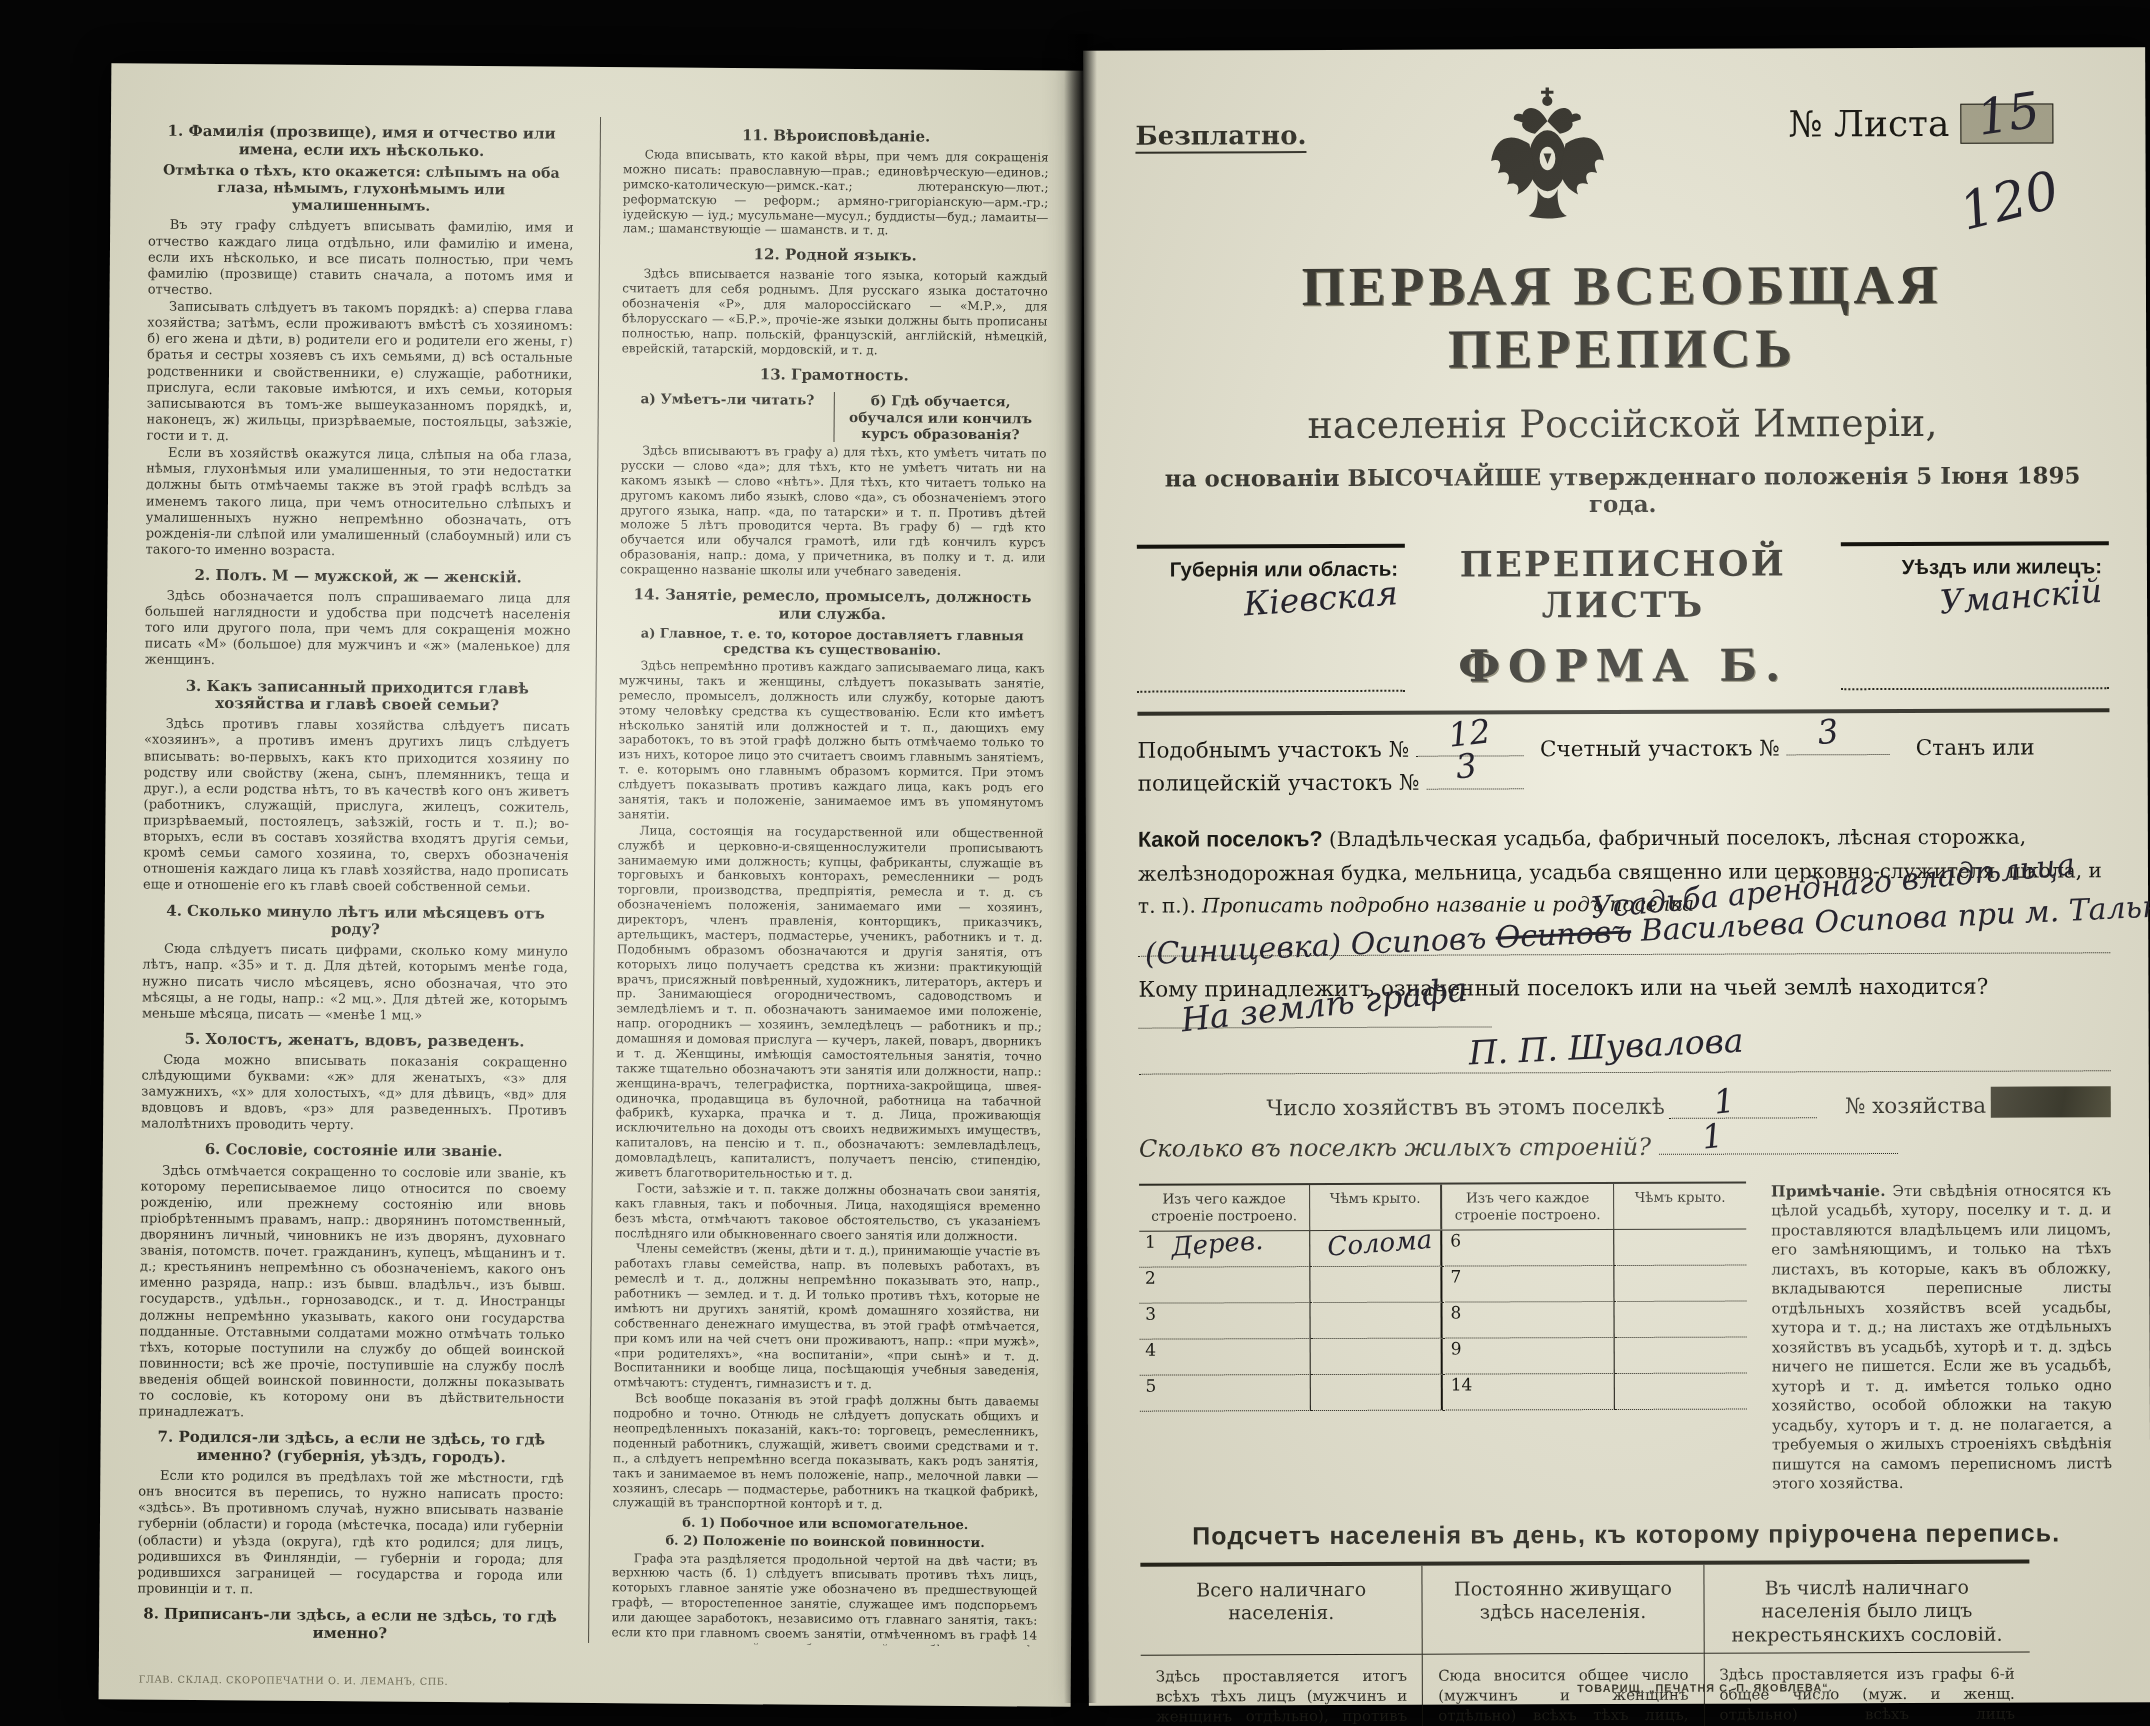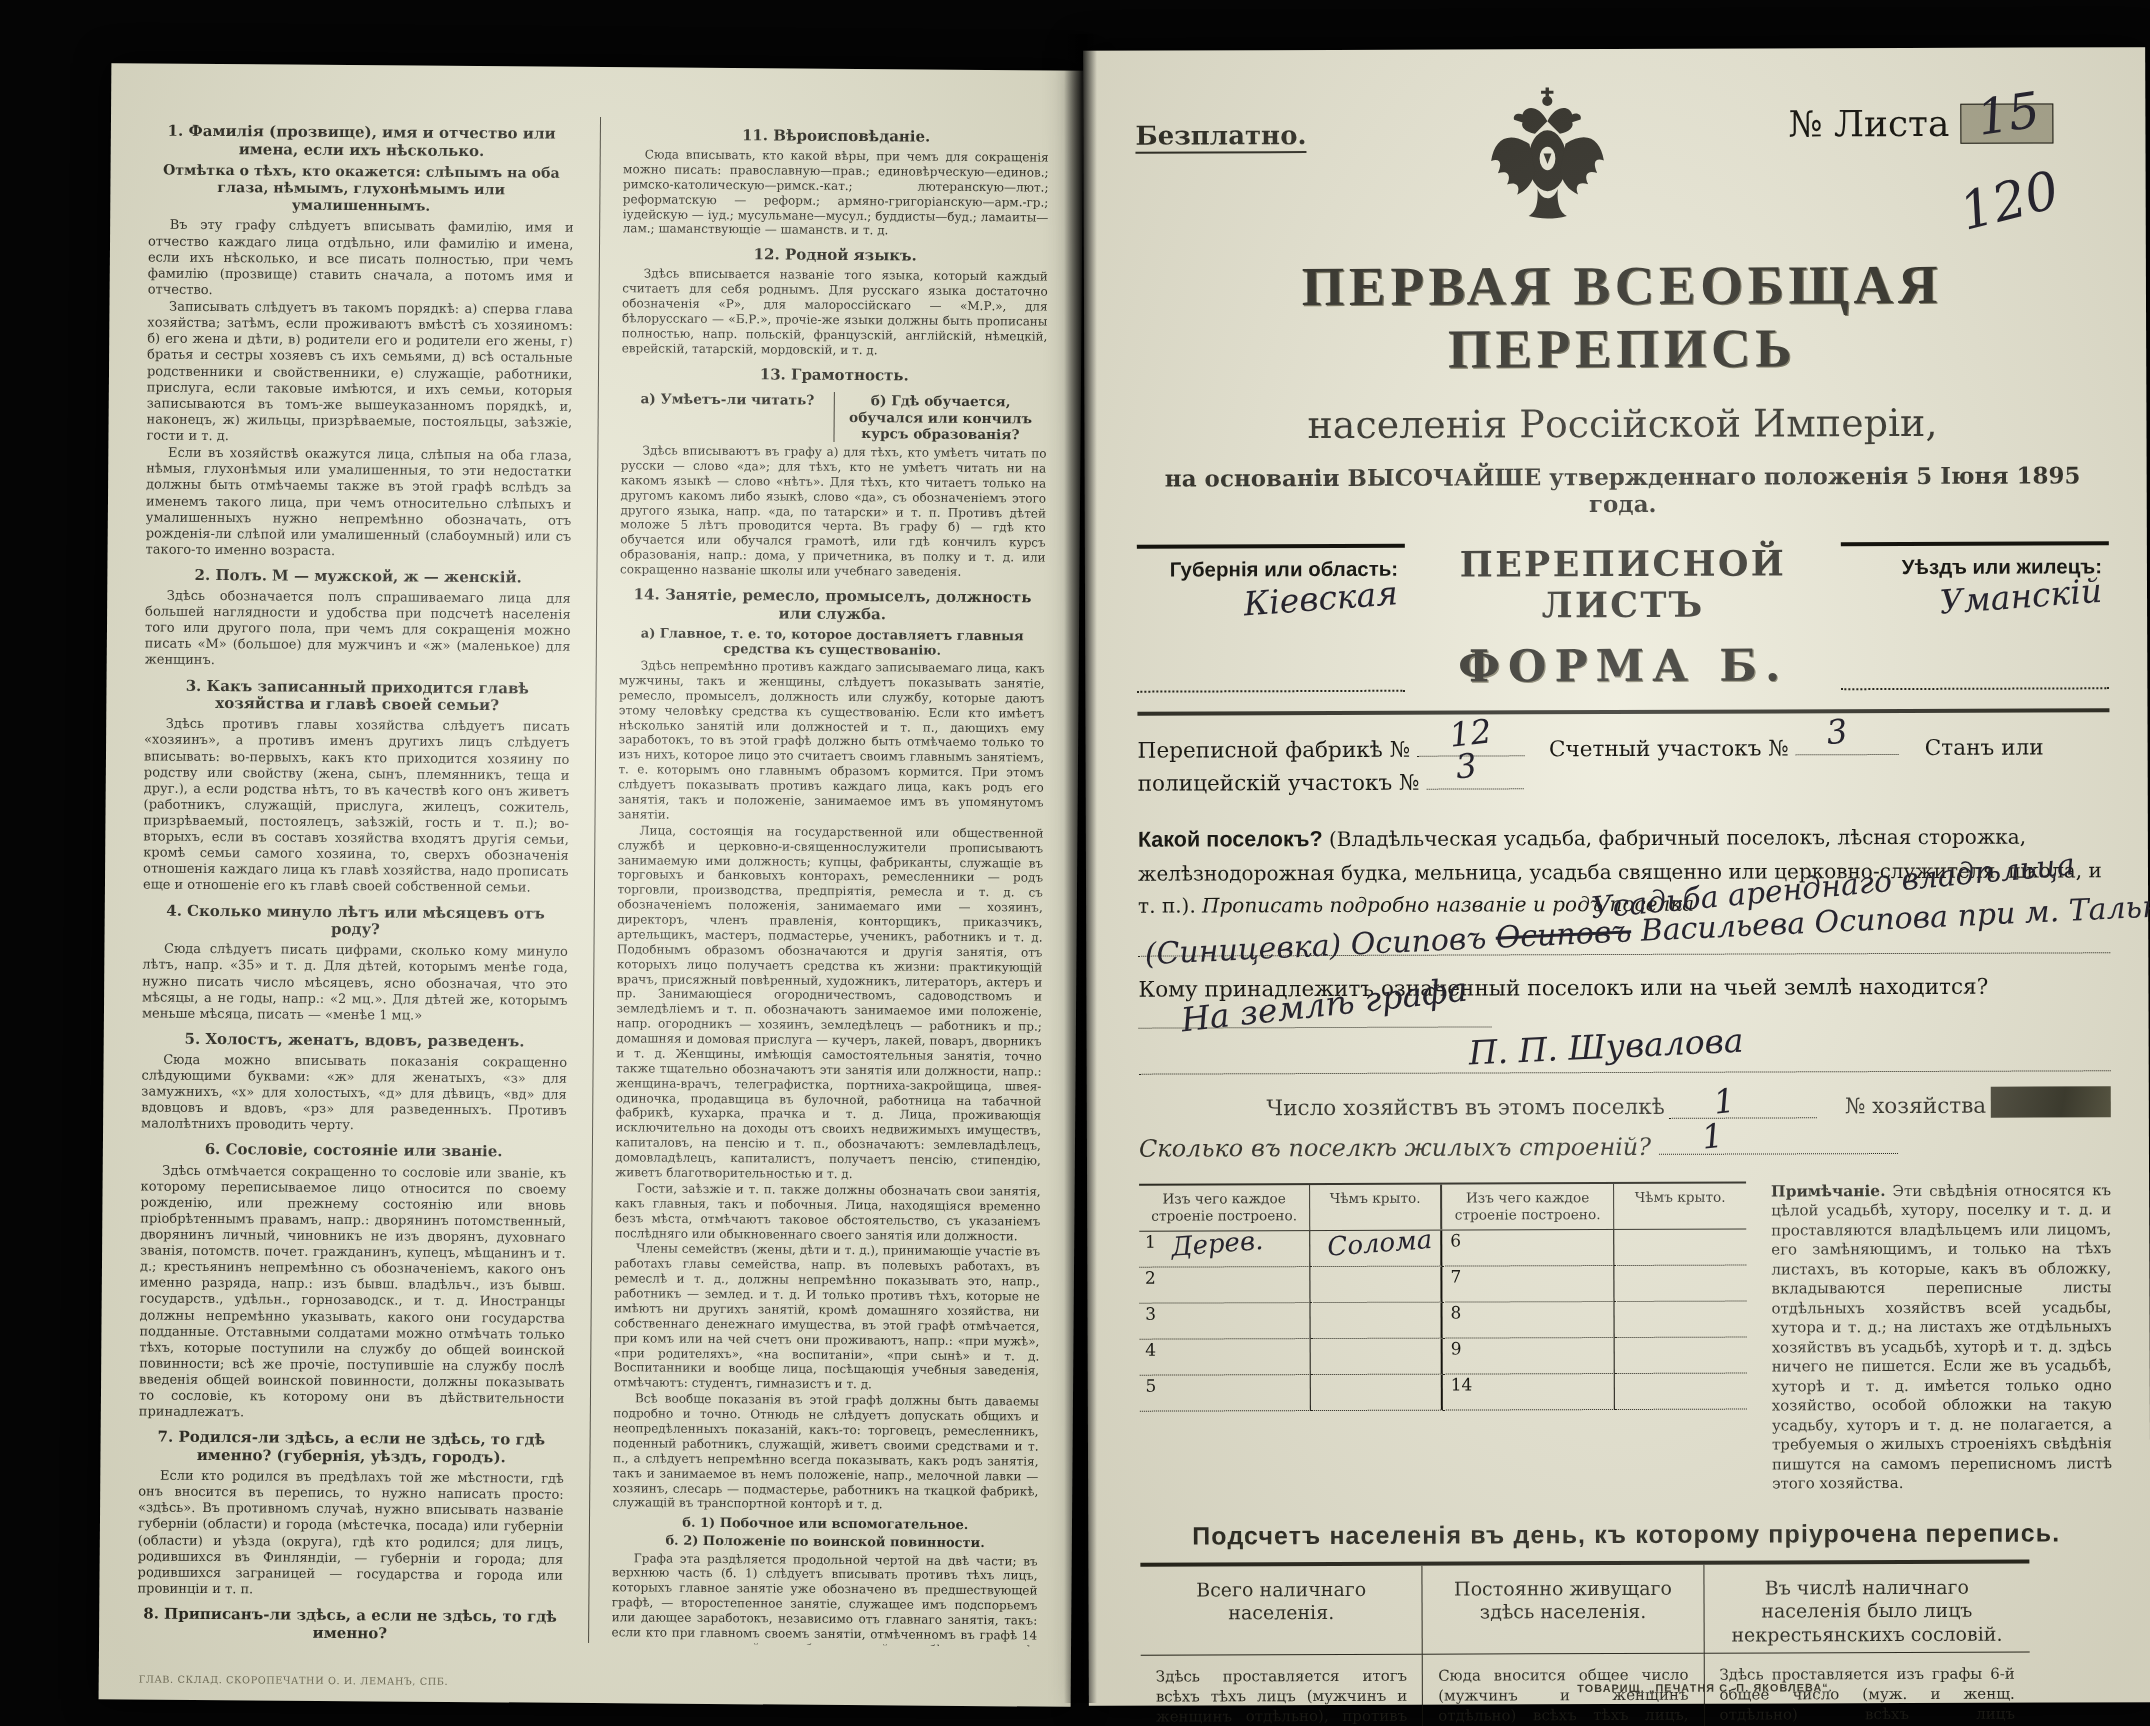--- a/index.html
+++ b/index.html
@@ -195,23 +195,23 @@
         <div class="f2">ФОРМА Б.</div>
       </div>
       <div class="hbox">
         <span class="lab sans">Уѣздъ или жилецъ:</span>
         <span class="hw">Уманскій</span>
       </div>
     </div>
     <hr class="bigrule">
 
     <div class="line">
-      <span>Переписной фабрикѣ №</span>
+      <span>Подобнымъ участокъ №</span>
       <span class="dots" style="width:108px;"><span class="hw">12</span></span>
-      <span style="margin-left:17px;">Счетный участокъ №</span>
+      <span style="margin-left:9px;">Счетный участокъ №</span>
       <span class="dots" style="width:103px;"><span class="hw">3</span></span>
       <span style="margin-left:19.4px;">Станъ или полицейскій участокъ №</span>
       <span class="dots" style="width:97px;"><span class="hw">3</span></span>
     </div>
 
     <div class="village">
       <span class="vq sans">Какой поселокъ?</span>
       <span>(Владѣльческая усадьба, фабричный поселокъ, лѣсная сторожка, желѣзнодорожная будка, мельница, усадьба священно или церковно-служителя, школа, и т. п.).</span>
       <span class="vinstr">Прописать подробно названіе и родъ поселка</span>
       <span class="hw hw-above">Усадьба аренднаго владѣльца</span>

